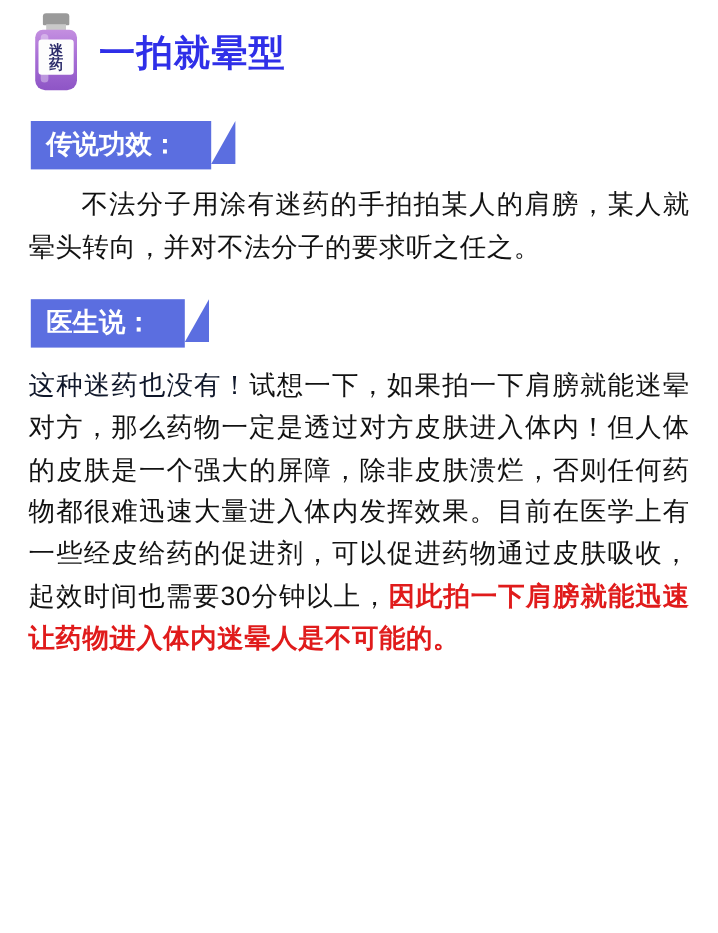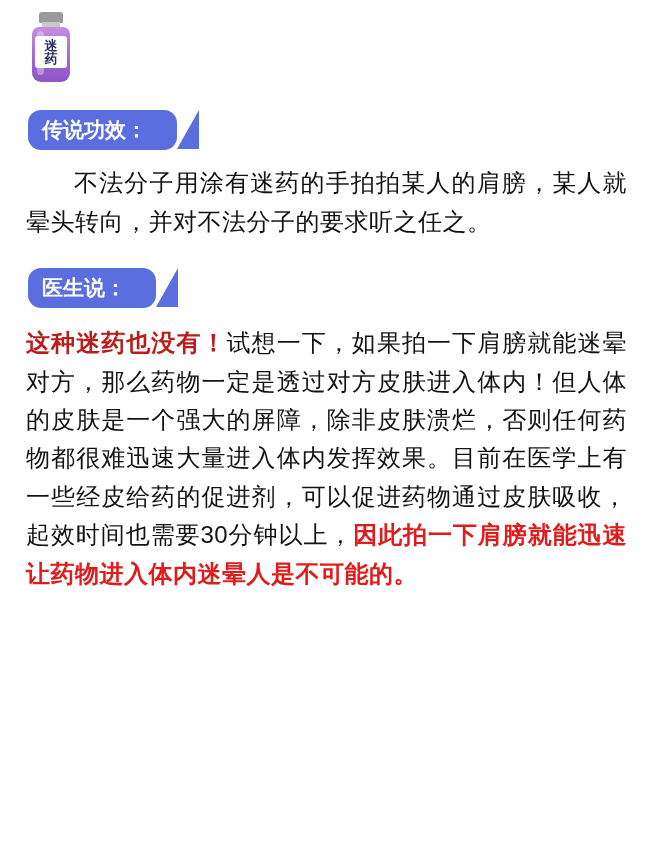--- a/index.html
+++ b/index.html
@@ -103,26 +103,25 @@
     line-height: 1;
     white-space: nowrap;
   }
 
   
   .tag {
     position: relative;
     display: inline-block;
     background: #5b6ee0;
     color: #ffffff;
-    font-size: 21px;
+    font-size: 24px;
     font-weight: bold;
     padding: 7px 30px 7px 14px;
     line-height: 1.25;
     margin-left: 2px;
-    border-radius: 13px;
   }
   .tag:after {
     content: "";
     position: absolute;
     right: -22px;
     top: 0;
     width: 0;
     height: 0;
     border-style: solid;
     border-width: 0 0 39px 22px;
@@ -141,22 +140,22 @@
     text-align: justify;
   }
   .para.indent {
     text-indent: 2em;
   }
   .para-2 {
     margin-top: 16px;
     line-height: 1.60;
   }
   .red-bold {
-    color: #b91c1c;
-    font-weight: bold;
+    color: #0f172a;
+    font-weight: normal;
     margin-top: 12px;
   }
   .red-strong {
     color: #e01b1b;
     font-weight: bold;
   }
 </style>
 </head>
 <body>
 
@@ -165,20 +164,21 @@
   <div class="header">
     <div class="bottle">
       <div class="bottle-cap"></div>
       <div class="bottle-neck"></div>
       <div class="bottle-body"></div>
       <div class="bottle-label">
         <span>迷</span>
         <span>药</span>
       </div>
     </div>
+    <div class="title">一拍就晕型</div>
   </div>
 
   <div class="tag tag-1">传说功效：</div>
 
   <p class="para indent">不法分子用涂有迷药的手拍拍某人的肩膀，某人就晕头转向，并对不法分子的要求听之任之。</p>
 
   <div class="tag tag-2">医生说：</div>
 
   <p class="para para-2">
     <span class="red-bold">这种迷药也没有！</span><span>试想一下，如果拍一下肩膀就能迷晕对方，那么药物一定是透过对方皮肤进入体内！但人体的皮肤是一个强大的屏障，除非皮肤溃烂，否则任何药物都很难迅速大量进入体内发挥效果。目前在医学上有一些经皮给药的促进剂，可以促进药物通过皮肤吸收，起效时间也需要30分钟以上，</span><span class="red-strong">因此拍一下肩膀就能迅速让药物进入体内迷晕人是不可能的。</span>

